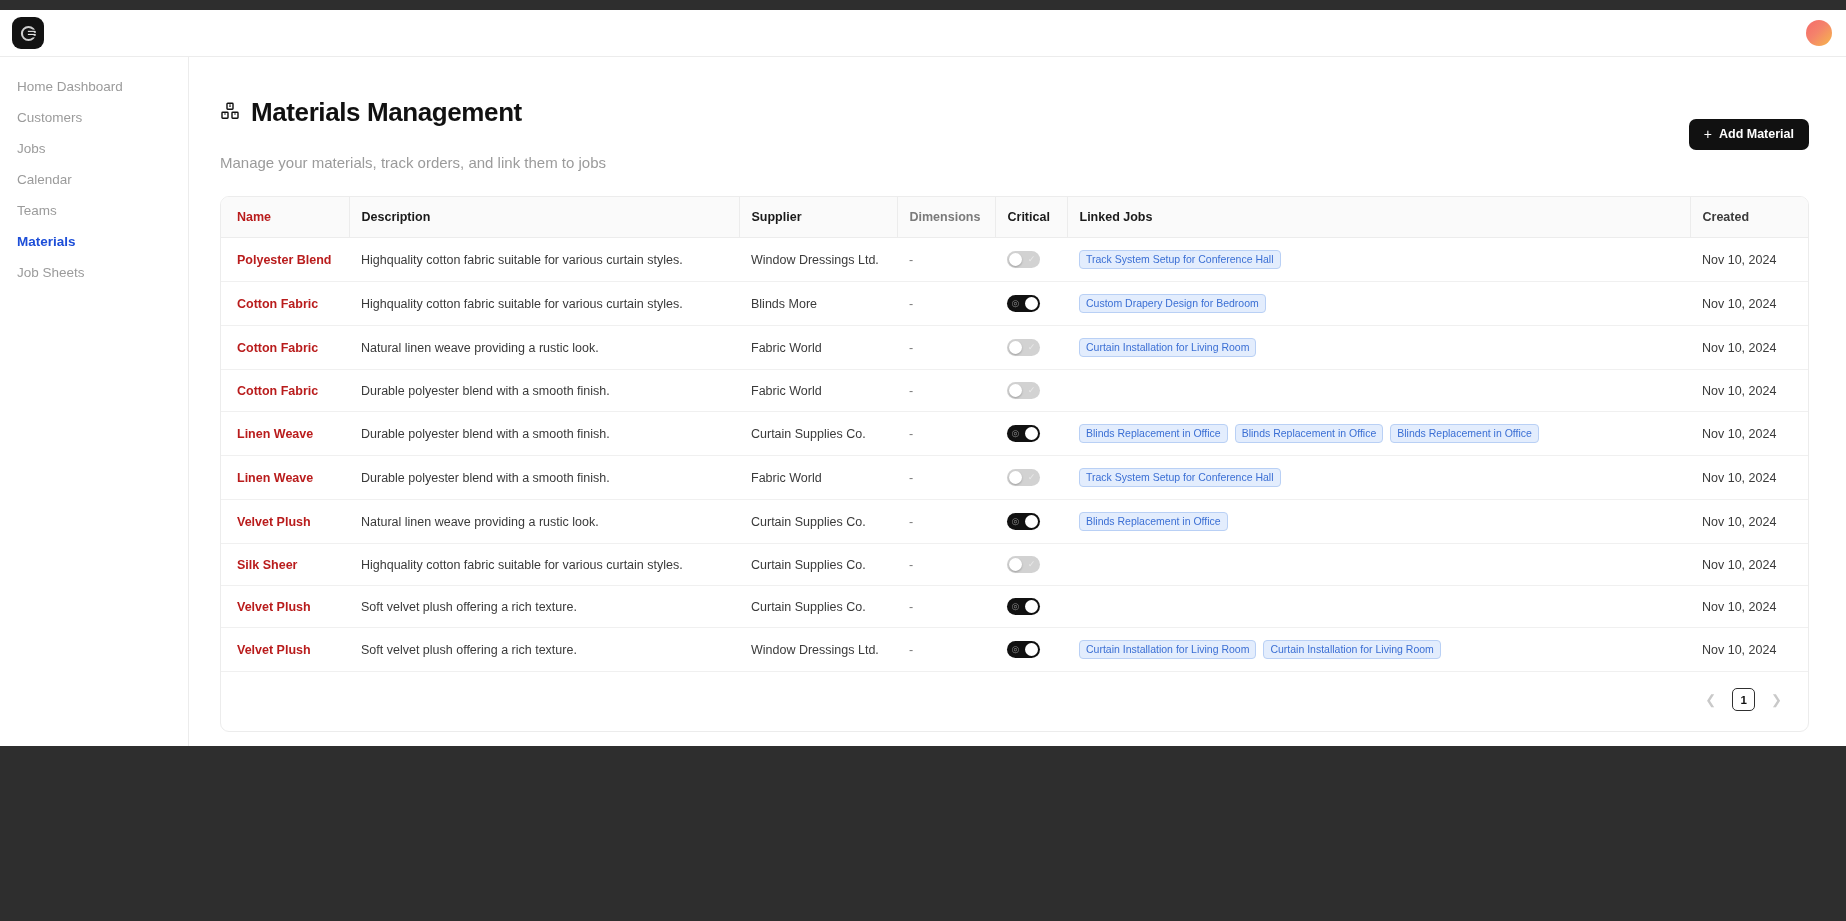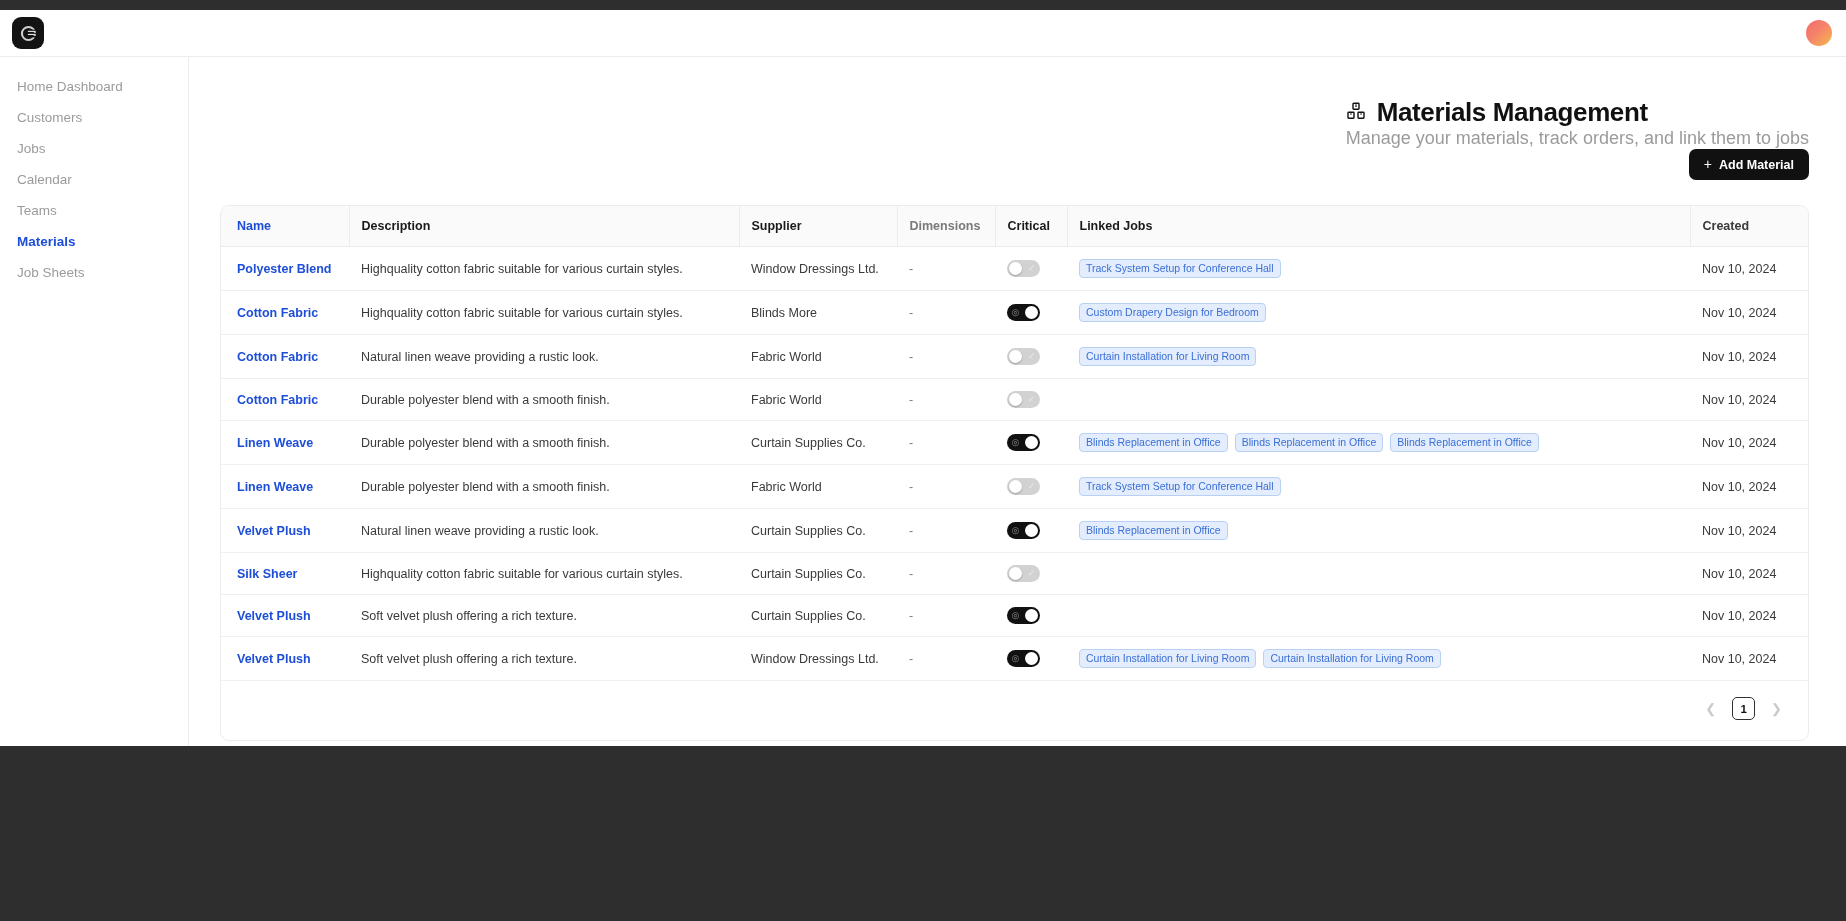--- a/index.html
+++ b/index.html
@@ -71,39 +71,38 @@
   .main {
     flex: 1;
     background: #ffffff;
     padding: 40px 37px 0 31px;
     position: relative;
   }
 
   
   .page-head {
     display: flex;
-    align-items: flex-end;
+    align-items: center;
     justify-content: space-between;
-    flex-direction: column;
   }
   .title-row {
     display: flex;
     align-items: center;
     gap: 11px;
   }
   .page-title {
     font-size: 26px;
     font-weight: bold;
     color: #111111;
     letter-spacing: -0.4px;
   }
   .subtitle {
-    font-size: 18px;
+    font-size: 15px;
     color: #9b9b9b;
-    margin-top: 0;
+    margin-top: 26px;
   }
   .add-btn {
     background: #111111;
     color: #ffffff;
     border: none;
     border-radius: 7px;
     font-size: 12.5px;
     font-weight: bold;
     height: 31px;
     padding: 0 15px;
@@ -147,21 +146,21 @@
   th:first-child { border-left: none; padding-left: 16px; }
   td {
     font-size: 12.5px;
     color: #3a3a3a;
     padding: 12px 0 12px 12px;
     border-bottom: 1px solid #f0f0f0;
     vertical-align: middle;
   }
   td:first-child { padding-left: 16px; }
   tbody tr:last-child td { border-bottom: 1px solid #f0f0f0; }
-  .c-name   { width: 128px; font-weight: bold; color: #1d4ed8; }
+  .c-name   { width: 128px; font-weight: bold; color: #b91c1c; }
   .c-desc   { width: 390px; }
   .c-sup    { width: 158px; }
   .c-dim    { width: 98px; color: #7a7a7a; }
   .c-crit   { width: 72px; }
   .c-jobs   { width: auto; }
   .c-created{ width: 118px; color: #3a3a3a; }
 
   
   .toggle {
     width: 33px; height: 17px;

